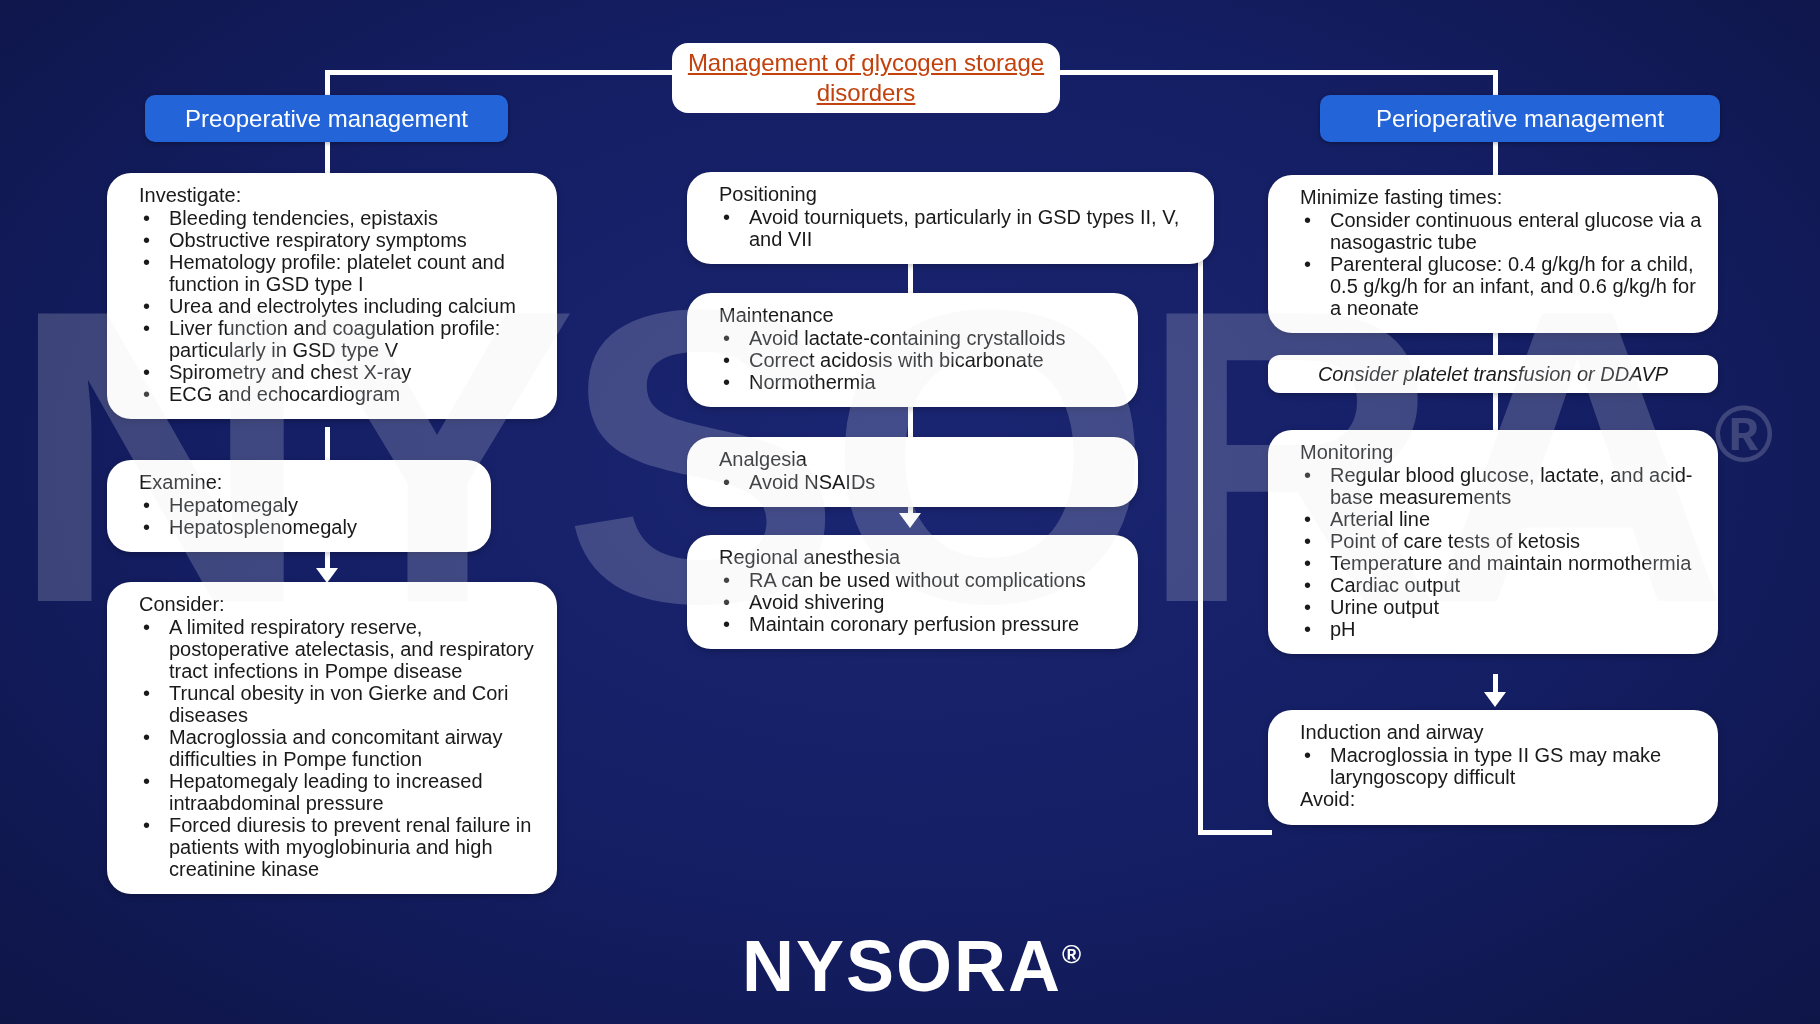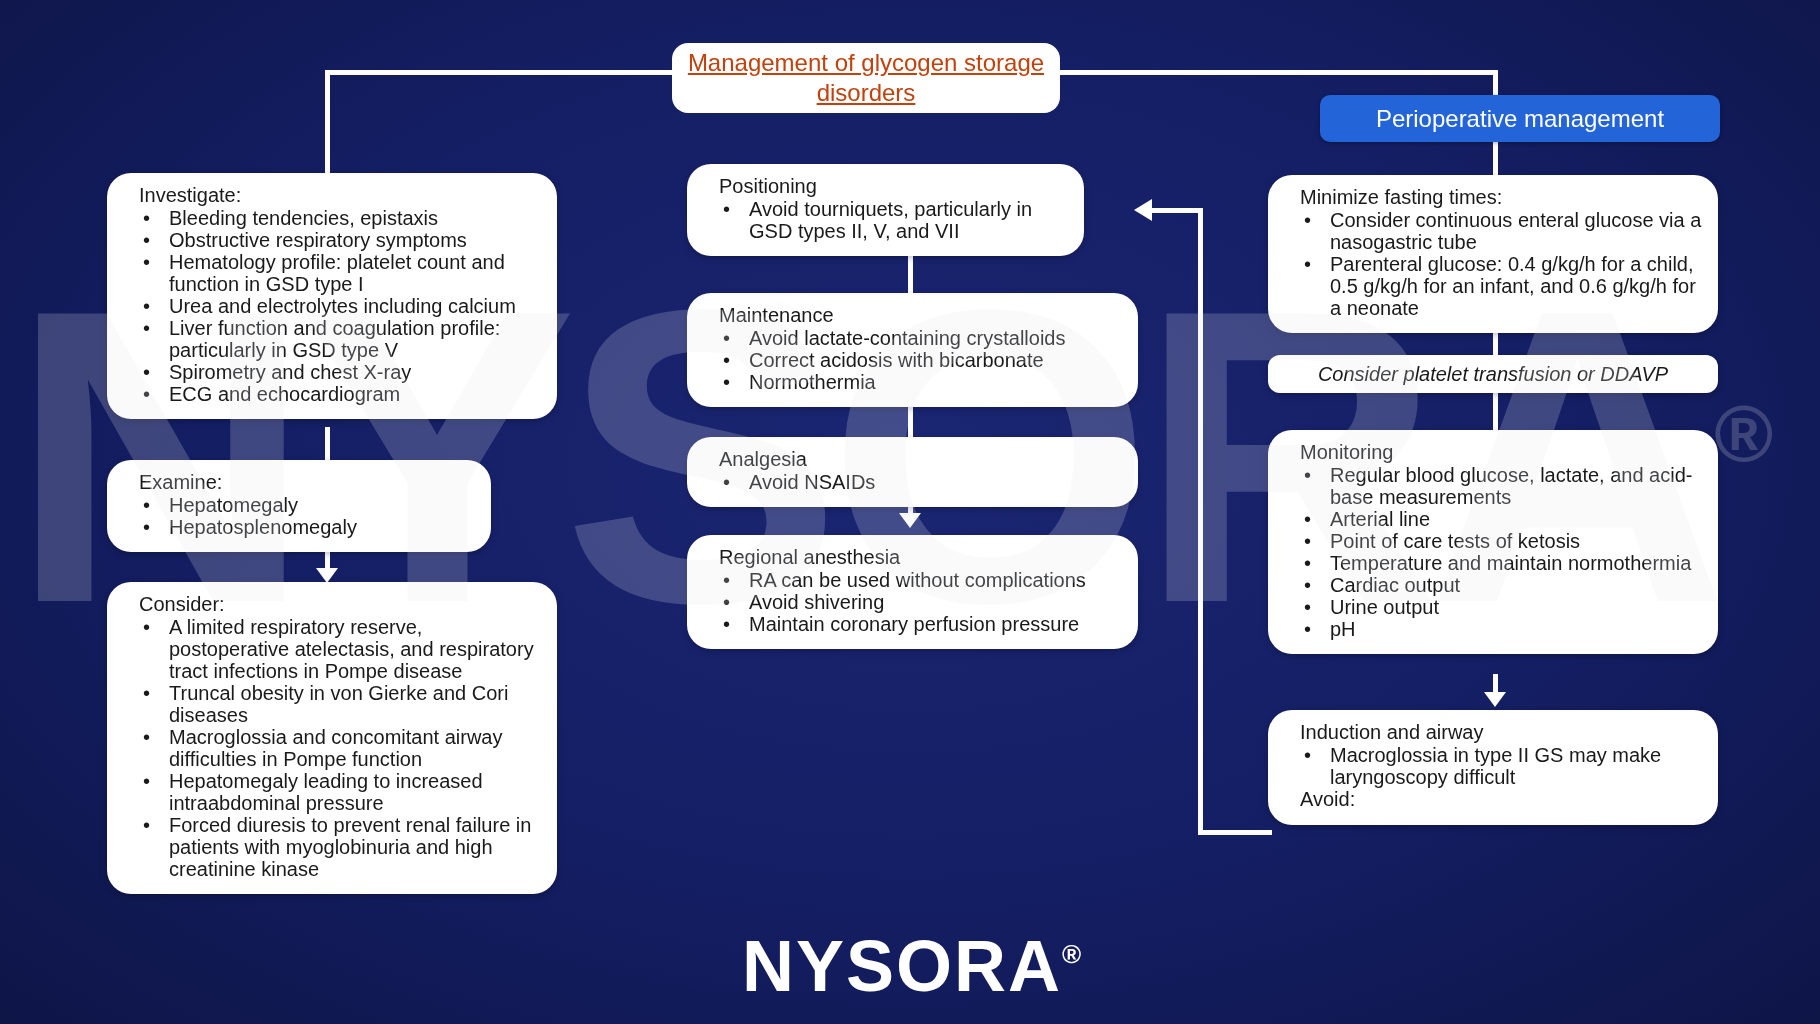--- a/index.html
+++ b/index.html
@@ -82,20 +82,23 @@
 
   <div class="hline" style="left:1198px;top:830px;width:74px"></div>
   <div class="vline" style="left:1198px;top:208px;height:627px"></div>
   <div class="hline" style="left:1151px;top:208px;width:52px"></div>
   <div class="arrow-left" style="left:1134px;top:199px"></div>
 
   <div class="title-box">
     <div>Management of glycogen storage disorders</div>
   </div>
 
+  <div class="col-header" style="left:145px;top:95px;width:363px">
+    <span>Preoperative management</span>
+  </div>
   <div class="col-header" style="left:1320px;top:95px;width:400px">
     <span>Perioperative management</span>
   </div>
 
   <div class="box" style="left:107px;top:173px;width:450px">
     <div class="box-title">Investigate:</div>
     <ul class="bullets">
         <li>Bleeding tendencies, epistaxis</li>
         <li>Obstructive respiratory symptoms</li>
         <li>Hematology profile: platelet count and function in GSD type I</li>
@@ -118,21 +121,21 @@
     <div class="box-title">Consider:</div>
     <ul class="bullets">
         <li>A limited respiratory reserve, postoperative atelectasis, and respiratory tract infections in Pompe disease</li>
         <li>Truncal obesity in von Gierke and Cori diseases</li>
         <li>Macroglossia and concomitant airway difficulties in Pompe function</li>
         <li>Hepatomegaly leading to increased intraabdominal pressure</li>
         <li>Forced diuresis to prevent renal failure in patients with myoglobinuria and high creatinine kinase</li>
       </ul>
   </div>
 
-  <div class="box" style="left:687px;top:164px;width:397px">
+  <div class="box" style="left:687px;top:172px;width:527px">
     <div class="box-title">Positioning</div>
     <ul class="bullets">
         <li>Avoid tourniquets, particularly in GSD types II, V, and VII</li>
       </ul>
   </div>
 
   <div class="box" style="left:687px;top:293px;width:451px">
     <div class="box-title">Maintenance</div>
     <ul class="bullets">
         <li>Avoid lactate-containing crystalloids</li>

